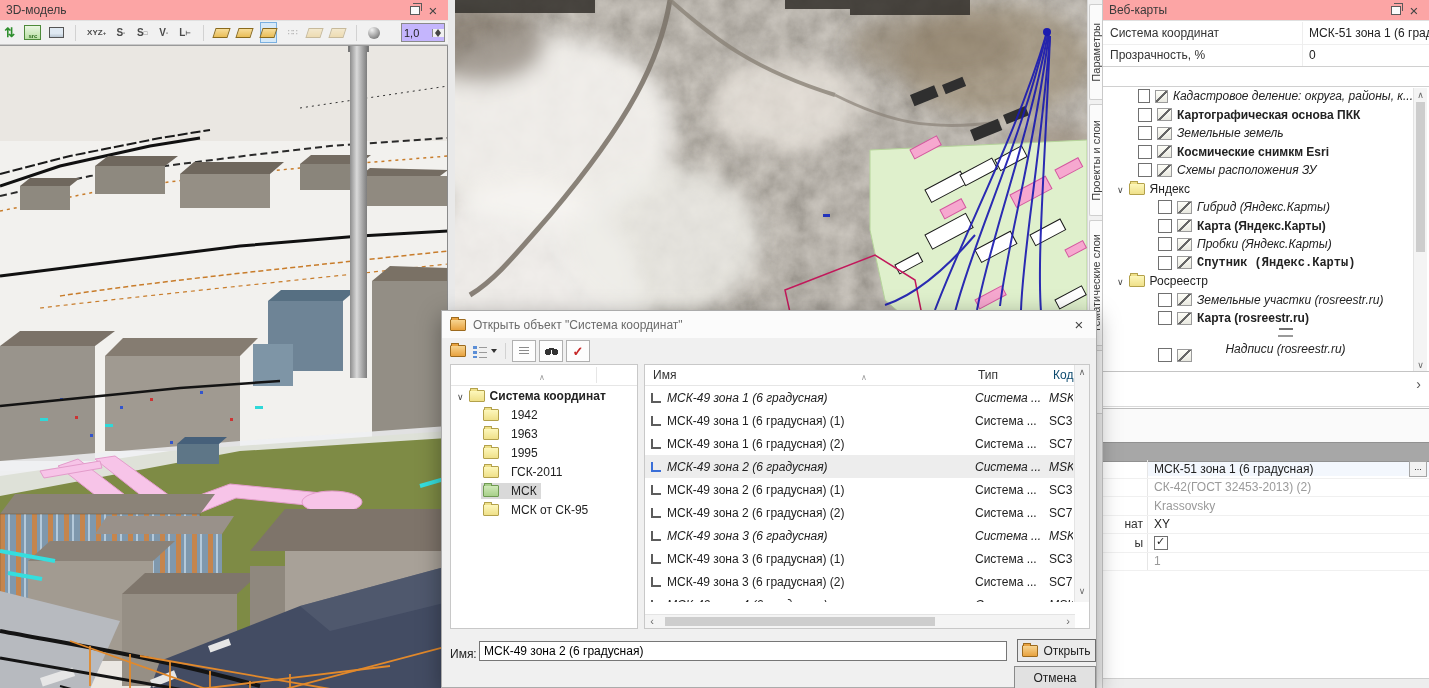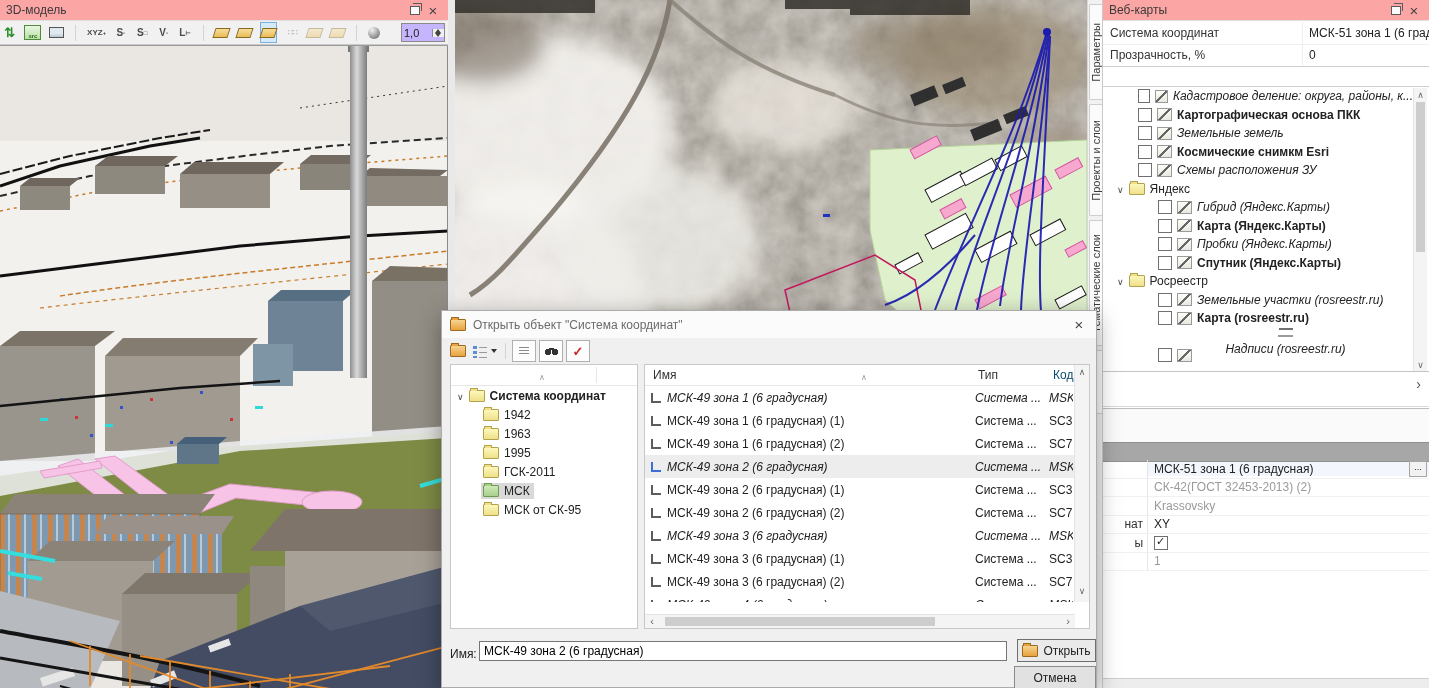--- a/index.html
+++ b/index.html
@@ -92,21 +92,21 @@
   .ic-check::before{content:"\2713";color:#c62828;font-weight:bold;font-size:13px}
   .ic-details::before{content:"";display:block;width:14px;height:13px;background:
     linear-gradient(#5b8ed6,#5b8ed6) 0 1px/4px 3px,linear-gradient(#5b8ed6,#5b8ed6) 0 6px/4px 3px,linear-gradient(#5b8ed6,#5b8ed6) 0 11px/4px 3px,
     linear-gradient(#9a9a9a,#9a9a9a) 6px 2px/8px 1px,linear-gradient(#9a9a9a,#9a9a9a) 6px 7px/8px 1px,linear-gradient(#9a9a9a,#9a9a9a) 6px 12px/8px 1px;background-repeat:no-repeat}
   #dlg-tree{position:absolute;left:8px;top:53px;width:188px;height:265px;background:#fff;border:1px solid #c8c8c8;box-sizing:border-box;overflow:hidden}
   #dlg-tree .hdr{height:20px;border-bottom:1px solid #e6e6e6;position:relative}
   #dlg-tree .hdr .sort{position:absolute;left:88px;top:4px}
   #dlg-tree .hdr .vl{position:absolute;left:145px;top:2px;bottom:2px;width:1px;background:#e6e6e6}
   .dtrow{height:19px;display:flex;align-items:center;gap:5px;padding-left:6px;white-space:nowrap}
   .dtrow.child{padding-left:30px}
-  .dtrow .hlspan{display:inline-flex;align-items:center;gap:5px;padding:1px 4px 1px 2px}
+  .dtrow .hlspan{display:inline-flex;align-items:center;gap:12px;padding:1px 4px 1px 2px}
   .dtrow.sel .hlspan{background:#d9d9d9}
   #dlg-list{position:absolute;left:202px;top:53px;width:446px;height:265px;background:#fff;border:1px solid #c8c8c8;box-sizing:border-box}
   #dlg-list .hdr{position:absolute;left:0;top:0;right:14px;height:20px;border-bottom:1px solid #e6e6e6;background:#fff}
   #dlg-list .hdr .h-name{position:absolute;left:8px;top:3px;color:#333}
   #dlg-list .hdr .sort{position:absolute;left:216px;top:4px}
   #dlg-list .hdr .h-type{position:absolute;left:333px;top:3px;color:#333}
   #dlg-list .hdr .h-code{position:absolute;left:408px;top:3px;color:#0c4a6e;width:22px;overflow:hidden;white-space:nowrap}
   #dlg-rows{position:absolute;left:0;top:21px;right:14px;bottom:26px;overflow:hidden}
   .drow{height:23px;display:flex;align-items:center}
   .drow.it{font-style:italic}
@@ -479,21 +479,21 @@
       <div class="trow" style="padding-left: 55px;">
     <span class="cb"></span>
     <span class="licon"></span>
     <span class="lbl bold">Карта (Яндекс.Карты)</span>
   </div>
       <div class="trow" style="padding-left: 55px;">
     <span class="cb"></span>
     <span class="licon"></span>
     <span class="lbl italic">Пробки (Яндекс.Карты)</span>
   </div>
-      <div class="trow" style="padding-left: 55px;">
+      <div class="trow" style="padding-left: 55px; font-family: Liberation Mono, monospace;">
     <span class="cb"></span>
     <span class="licon"></span>
     <span class="lbl bold">Спутник (Яндекс.Карты)</span>
   </div>
       <div class="trow" style="padding-left:14px">
     <span class="exp"></span>
     <span class="folder"></span>
     <span class="lbl">Росреестр</span>
   </div>
       <div class="trow" style="padding-left: 55px;">

